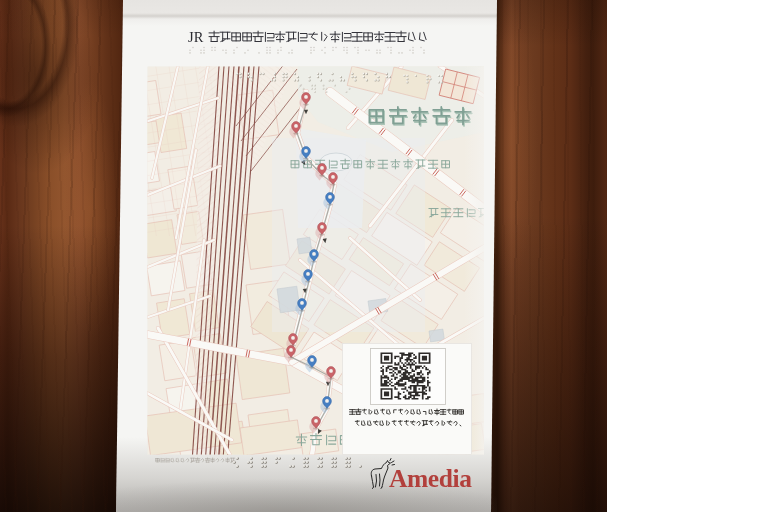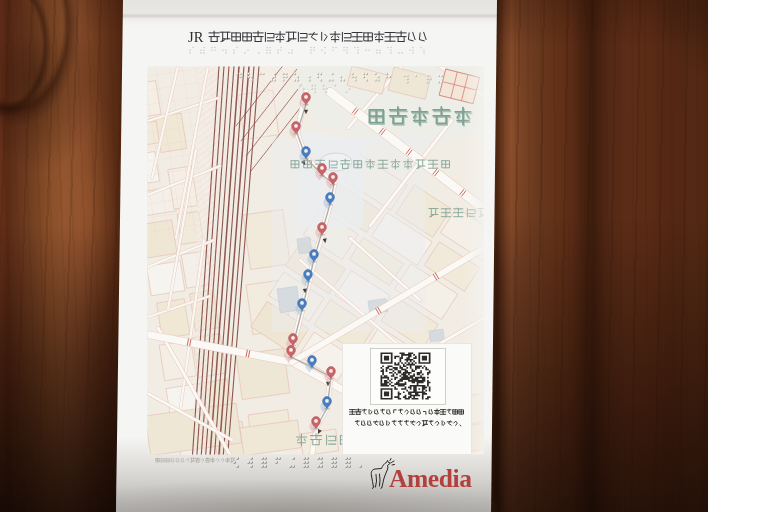--- a/index.html
+++ b/index.html
@@ -1,14 +1,14 @@
 <!DOCTYPE html>
 <html><head><meta charset="utf-8"><style>
 html,body{margin:0;padding:0}
-#stage{position:relative;width:708px;height:512px;overflow:hidden;background:#4f2513;font-family:"Liberation Sans",sans-serif}
+#stage{position:relative;width:607px;height:512px;overflow:hidden;background:#4f2513;font-family:"Liberation Sans",sans-serif}
 #woodL{position:absolute;left:0;top:0;width:124px;height:512px;background:
  linear-gradient(180deg,rgba(30,10,3,0.14) 0%,rgba(0,0,0,0) 7%,rgba(0,0,0,0) 44%,rgba(16,4,1,0.45) 70%,rgba(6,1,0,0.80) 100%),
  radial-gradient(ellipse 85px 135px at 38px 80px,rgba(25,8,2,0.42),rgba(0,0,0,0) 70%),
  radial-gradient(ellipse 95px 150px at 15px 25px,rgba(0,0,0,0) 50%,rgba(35,12,4,0.45) 56%,rgba(35,12,4,0.18) 62%,rgba(0,0,0,0) 68%),
  radial-gradient(ellipse 70px 110px at 5px 45px,rgba(0,0,0,0) 52%,rgba(30,10,3,0.40) 58%,rgba(0,0,0,0) 66%),
  radial-gradient(ellipse 40px 180px at 90px 210px,rgba(190,115,60,0.30),rgba(0,0,0,0) 72%),
  linear-gradient(90deg,#67311a 0%,#5a2a14 6%,#66341c 14%,#744021 26%,#8a4f29 40%,#92552e 52%,#884c2b 64%,#713c1f 76%,#613118 86%,#572a13 94%,#4f2410 100%)}
 #woodLgrain{position:absolute;left:0;top:0;width:124px;height:512px;background:
  repeating-linear-gradient(92deg,rgba(0,0,0,0) 0 8px,rgba(40,15,5,0.13) 8px 10px,rgba(0,0,0,0) 10px 23px),
  repeating-linear-gradient(88deg,rgba(0,0,0,0) 0 5px,rgba(55,22,8,0.08) 5px 7px,rgba(0,0,0,0) 7px 11px)}

